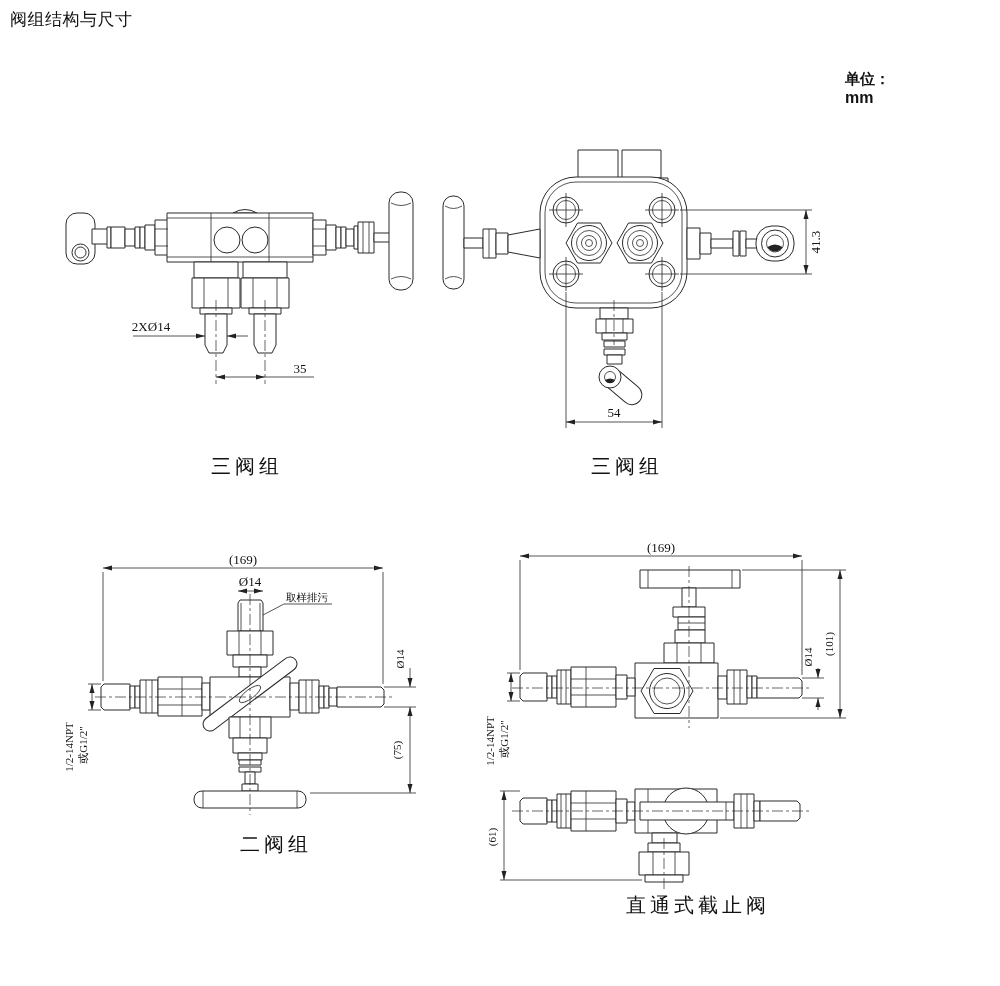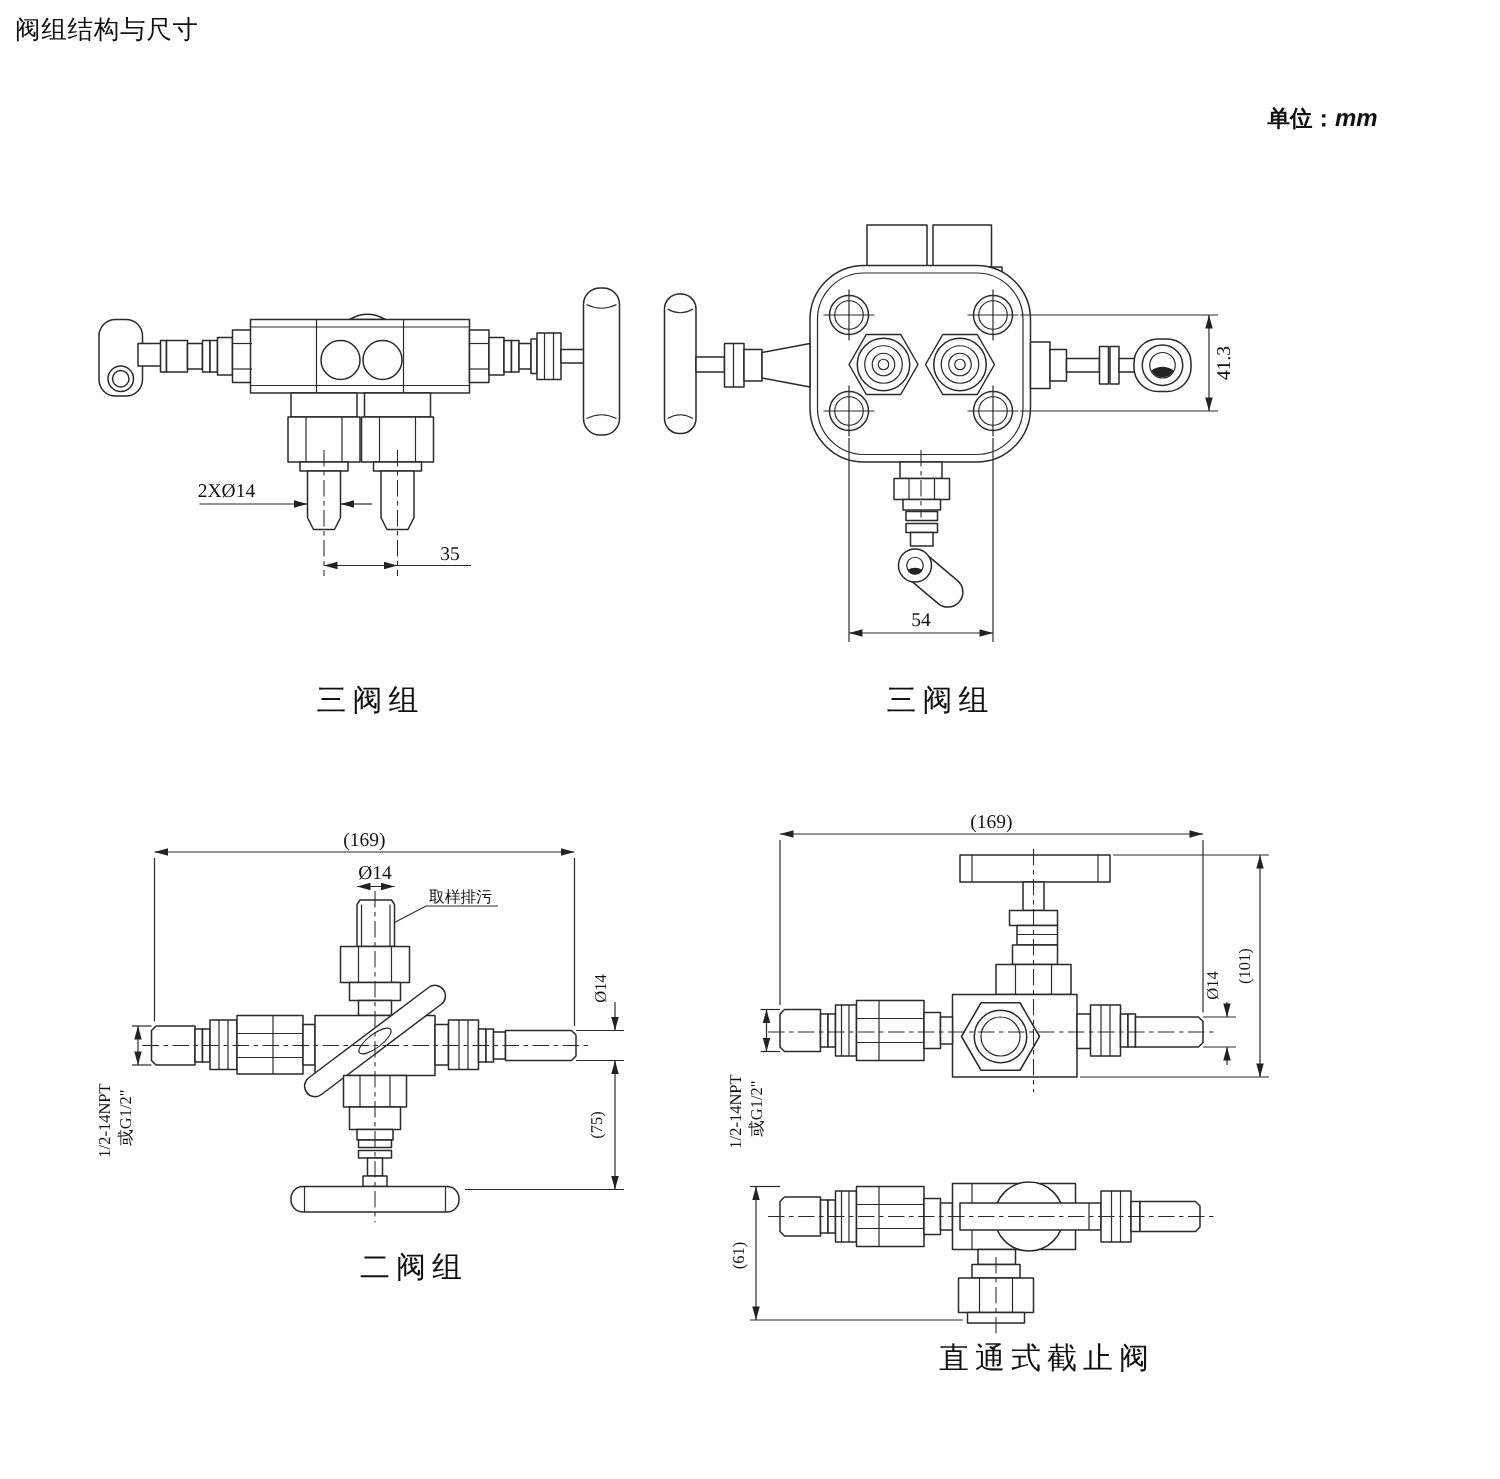--- a/index.html
+++ b/index.html
@@ -1,20 +1,20 @@
 <!DOCTYPE html>
 <html><head>
 <meta charset="utf-8">
 <style>
   html,body{margin:0;padding:0;background:#fff;}
   #stage{position:relative;width:900px;height:986px;background:#ffffff;overflow:hidden;
-         font-family:"Liberation Sans",sans-serif;color:#111;padding-left:40px;}
+         font-family:"Liberation Sans",sans-serif;color:#111;}
   .page-title{position:absolute;left:10px;top:8px;font-size:17px;font-weight:500;letter-spacing:.5px;}
   .unit{position:absolute;left:845px;top:70px;font-size:15px;font-weight:bold;}
-  .unit .mm{font-size:16px;font-family:"Liberation Sans",sans-serif;font-style:italic;}
+  .unit .mm{font-size:16px;font-family:"Liberation Sans",sans-serif;}
   svg{position:absolute;left:0;top:0;}
   .part{fill:#ffffff;stroke:#2a2a2a;stroke-width:1;stroke-linejoin:round;}
   .thin{fill:none;stroke:#2a2a2a;stroke-width:.8;}
   .dim{fill:none;stroke:#2a2a2a;stroke-width:.8;}
   .cl{fill:none;stroke:#2a2a2a;stroke-width:.7;stroke-dasharray:11 3 3 3;}
   .arw{fill:#222;stroke:none;}
   text.dimtxt{font-family:"Liberation Serif",serif;font-size:13px;fill:#111;text-anchor:middle;}
   text.small{font-size:11px;}
   text.ann{font-family:"Liberation Serif",serif;font-size:10.5px;fill:#111;text-anchor:start;}
   text.caption{font-family:"Liberation Serif",serif;font-size:20px;fill:#111;text-anchor:middle;letter-spacing:4px;}

